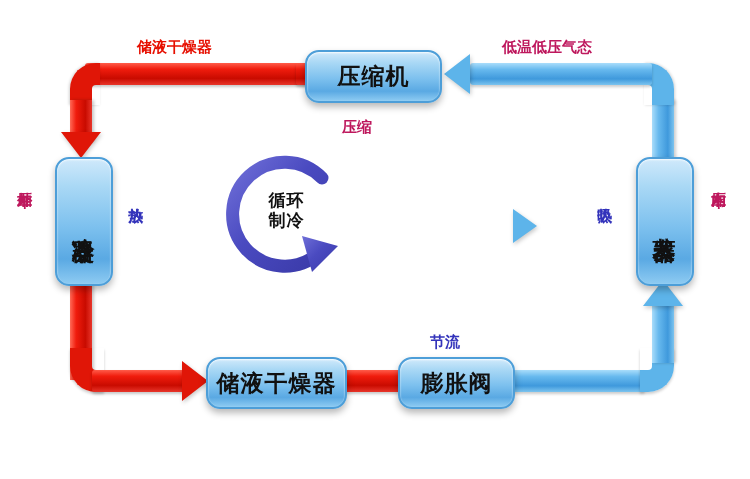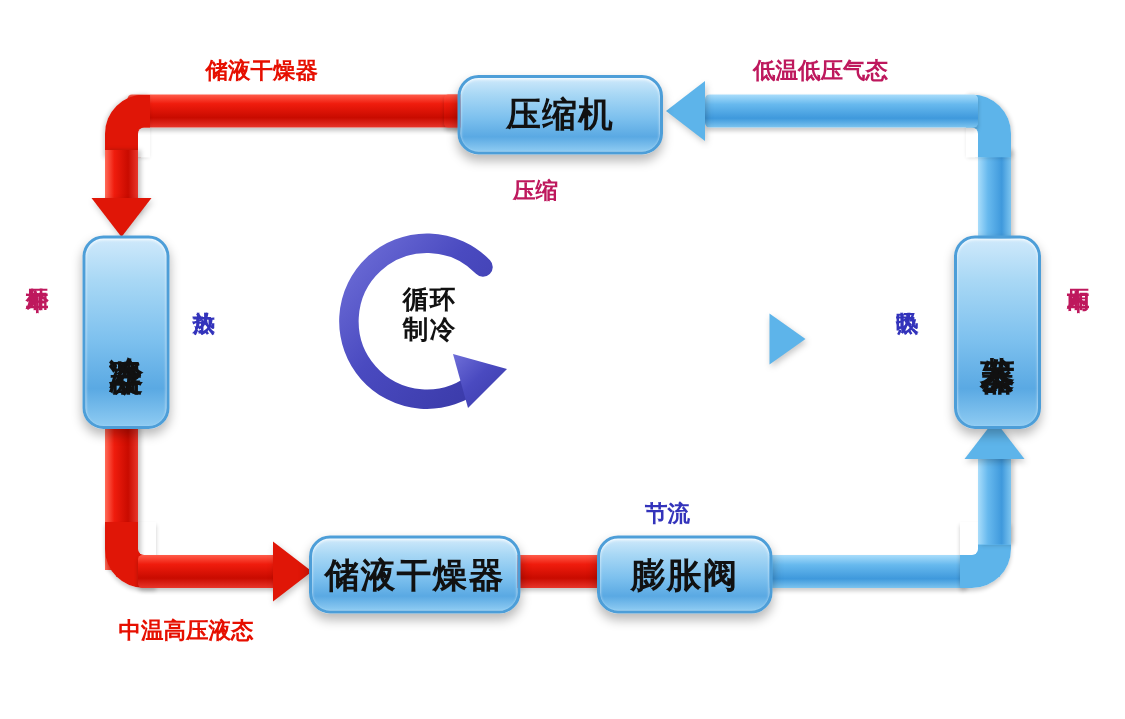--- a/index.html
+++ b/index.html
@@ -183,21 +183,20 @@
   </svg>
   <div id="cycle-text">
     <div>循环</div>
     <div>制冷</div>
   </div>
 
   <div class="lbl lbl-red" style="left:137px;top:38px;">储液干燥器</div>
 
   <div class="lbl lbl-black" style="left:502px;top:38px;">低温低压气态</div>
 
-  <div class="lbl lbl-red" style="left:79px;top:411px;">中温高压液态</div>
 
 
   <div class="lbl lbl-black" style="left:342px;top:118px;font-family:Liberation Mono, monospace;">压缩</div>
 
   <div class="lbl lbl-blue" style="left:430px;top:333px;">节流</div>
 
   <div class="lbl-v lbl-blue" style="left:127px;top:196px;">放热</div>
 
   <div class="lbl-v lbl-blue" style="left:596px;top:196px;">吸热</div>
 

